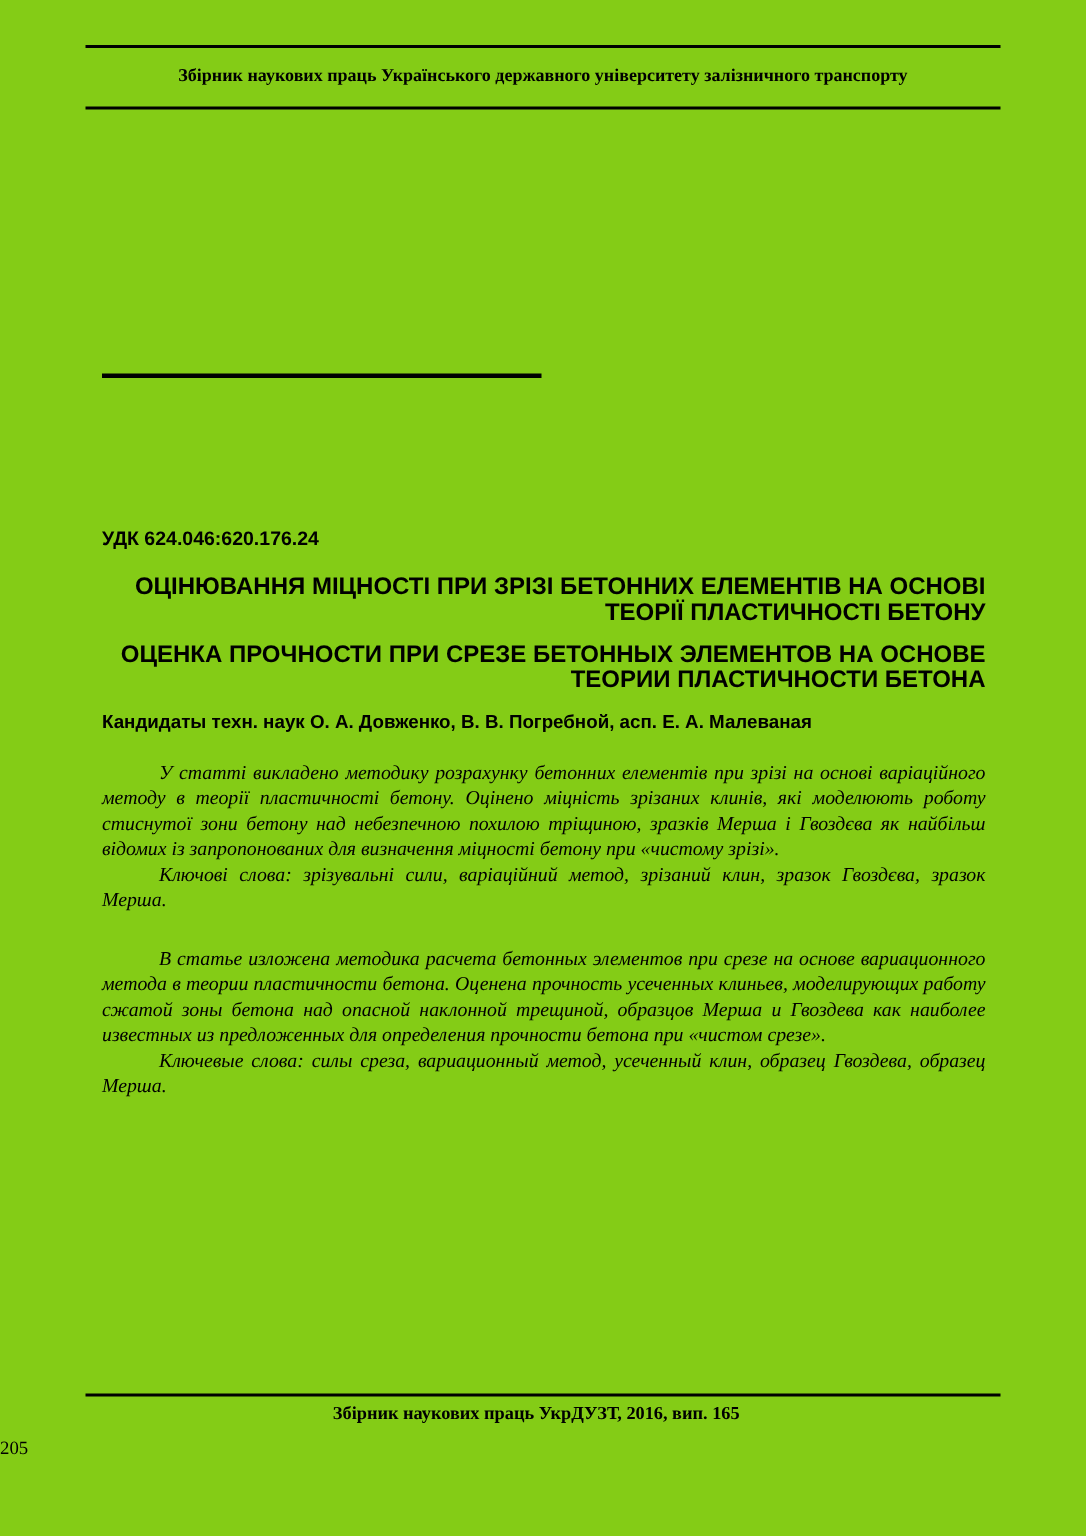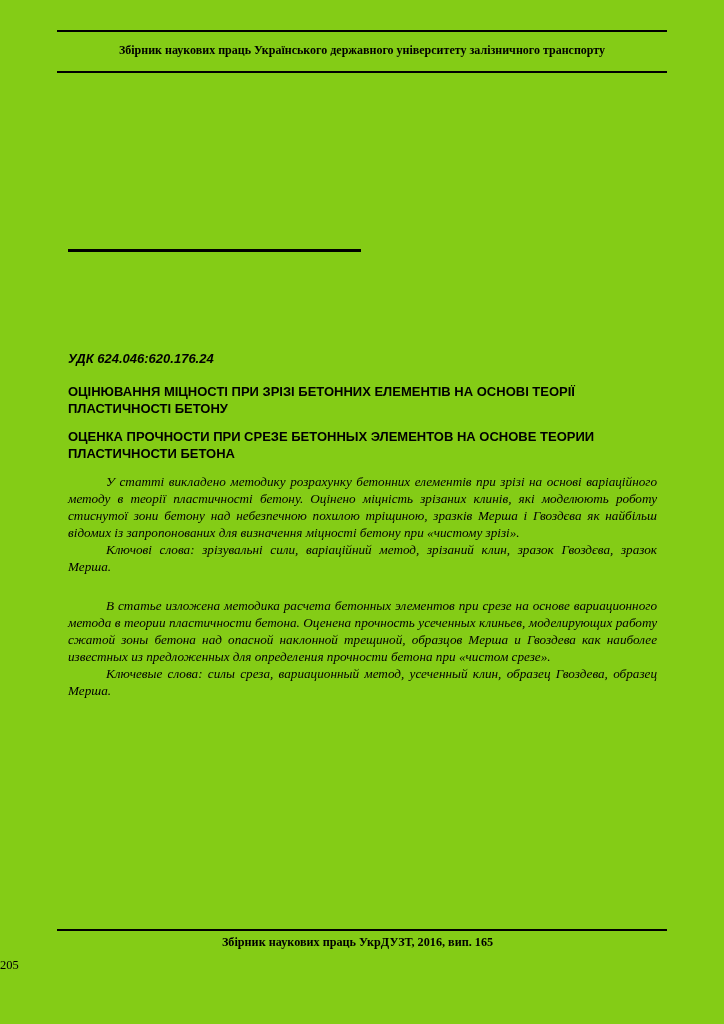--- a/index.html
+++ b/index.html
@@ -30,28 +30,28 @@
   .content {
     position: absolute;
     left: 68px; top: 350px; width: 589px;
   }
   .udk {
     font-family: "Liberation Sans", sans-serif;
     font-weight: bold;
     font-size: 13px;
     line-height: 17px;
     margin-bottom: 16px;
-    font-style: italic;
   }
   .title {
     font-family: "Liberation Sans", sans-serif;
     font-weight: bold;
-    font-size: 13px;
+    font-size: 16px;
     line-height: 17px;
     margin-bottom: 11px;
+    text-align: right;
   }
   .authors {
     font-family: "Liberation Sans", sans-serif;
     font-weight: bold;
     font-size: 12.5px;
     line-height: 17px;
     margin-bottom: 16px;
   }
   .abstract, .keywords {
     font-style: italic;
@@ -90,20 +90,21 @@
   <div class="rule header-rule-bottom"></div>
 
   <div class="rule short-rule"></div>
 
   <div class="content">
     <p class="udk">УДК 624.046:620.176.24</p>
 
     <p class="title">ОЦІНЮВАННЯ МІЦНОСТІ ПРИ ЗРІЗІ БЕТОННИХ ЕЛЕМЕНТІВ НА ОСНОВІ ТЕОРІЇ ПЛАСТИЧНОСТІ БЕТОНУ</p>
 
     <p class="title">ОЦЕНКА ПРОЧНОСТИ ПРИ СРЕЗЕ БЕТОННЫХ ЭЛЕМЕНТОВ НА ОСНОВЕ ТЕОРИИ ПЛАСТИЧНОСТИ БЕТОНА</p>
+    <p class="authors">Кандидаты техн. наук О. А. Довженко, В. В. Погребной, асп. Е. А. Малеваная</p>
 
 
     <p class="abstract">У статті викладено методику розрахунку бетонних елементів при зрізі на основі варіаційного методу в теорії пластичності бетону. Оцінено міцність зрізаних клинів, які моделюють роботу стиснутої зони бетону над небезпечною похилою тріщиною, зразків Мерша і Гвоздєва як найбільш відомих із запропонованих для визначення міцності бетону при «чистому зрізі».</p>
     <p class="keywords"><span class="kw-label">Ключові слова:</span> <span>зрізувальні сили, варіаційний метод, зрізаний клин, зразок Гвоздєва, зразок Мерша.</span></p>
 
     <div class="block-gap"></div>
 
     <p class="abstract">В статье изложена методика расчета бетонных элементов при срезе на основе вариационного метода в теории пластичности бетона. Оценена прочность усеченных клиньев, моделирующих работу сжатой зоны бетона над опасной наклонной трещиной, образцов Мерша и Гвоздева как наиболее известных из предложенных для определения прочности бетона при «чистом срезе».</p>
     <p class="keywords"><span class="kw-label">Ключевые слова:</span> <span>силы среза, вариационный метод, усеченный клин, образец Гвоздева, образец Мерша.</span></p>
   </div>

